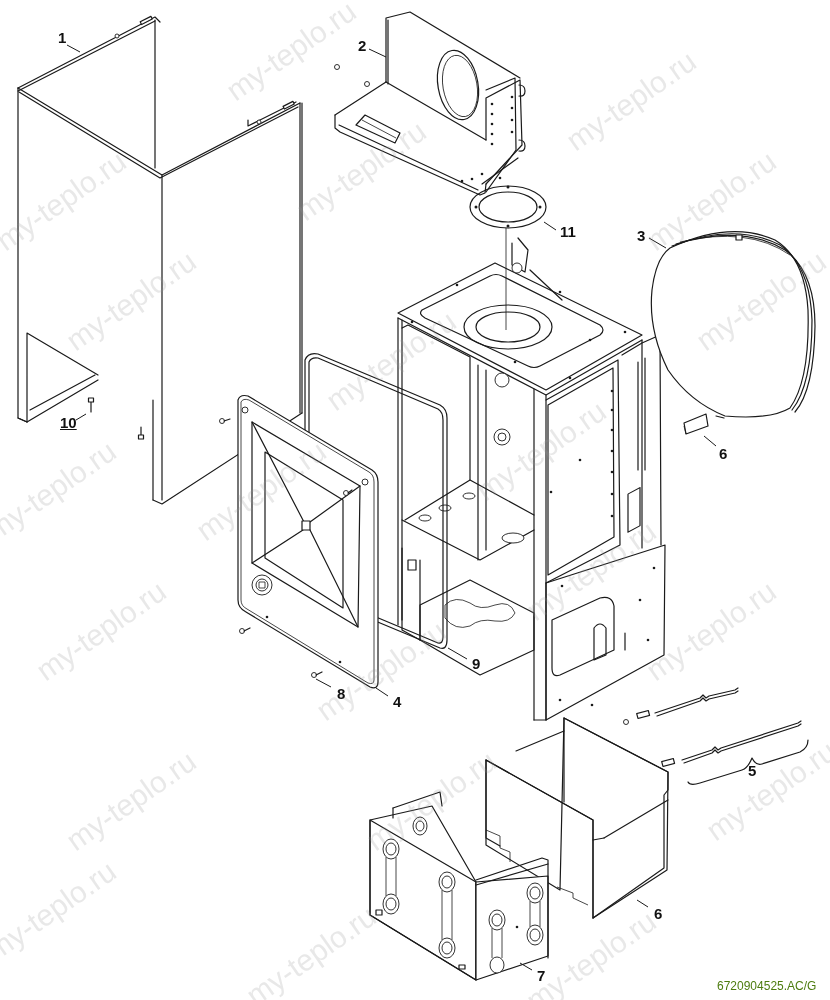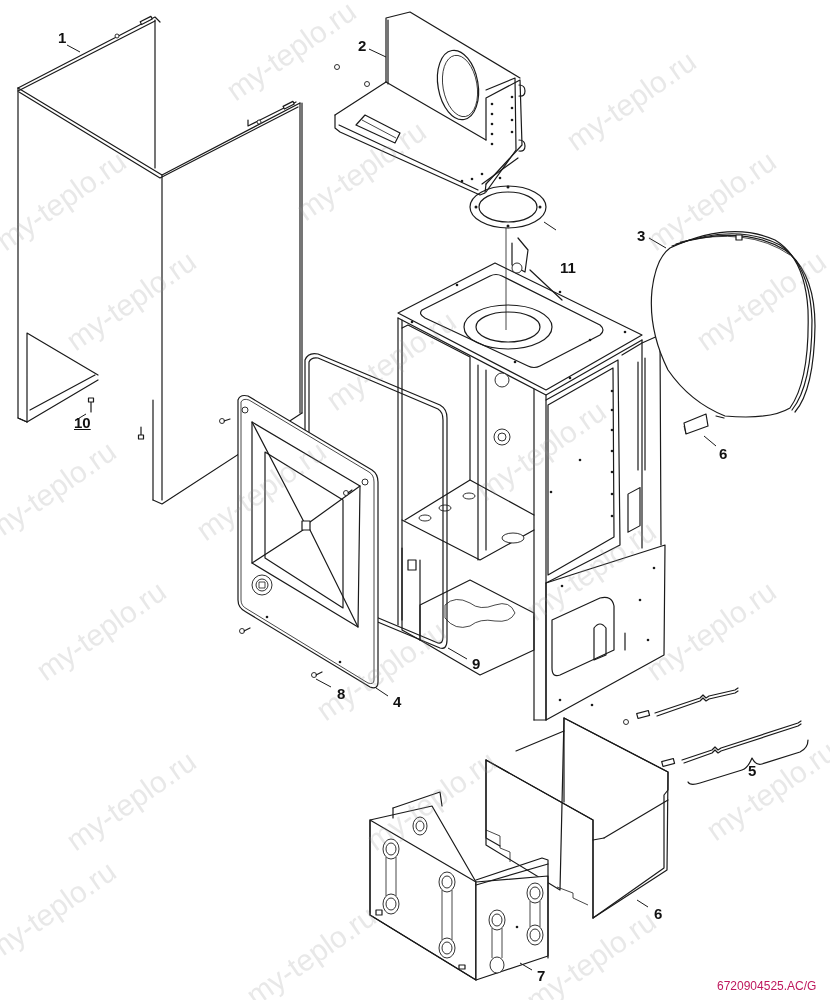--- a/index.html
+++ b/index.html
@@ -6,21 +6,21 @@
   body { width: 830px; height: 1000px; position: relative; overflow: hidden; font-family: "Liberation Sans", sans-serif; }
   #stage { position: absolute; left: 0; top: 0; width: 830px; height: 1000px; }
   svg { position: absolute; left: 0; top: 0; }
   .ln { fill: none; stroke: #1a1a1a; stroke-width: 1.2; stroke-linejoin: round; stroke-linecap: round; }
   .lnt { fill: none; stroke: #1a1a1a; stroke-width: 0.8; stroke-linejoin: round; }
   .fillw { fill: #ffffff; stroke: #1a1a1a; stroke-width: 1.2; stroke-linejoin: round; }
   .hole { fill: #ffffff; stroke: #1a1a1a; stroke-width: 0.9; }
   .dot { fill: #1a1a1a; }
   .leader { stroke: #1a1a1a; stroke-width: 1; fill: none; }
   .callout { position: absolute; font-weight: bold; font-size: 15px; color: #111; line-height: 1; }
-  .docnum { position: absolute; font-size: 12px; color: #be185d; }
+  .docnum { position: absolute; font-size: 12px; color: #4d7c0f; }
   .wm { position: absolute; font-size: 30px; color: rgba(150,150,150,0.22); transform: rotate(-35deg); transform-origin: left top; white-space: nowrap; pointer-events: none; font-family: "Liberation Sans", sans-serif; }
 </style>
 </head>
 <body>
 
 <div id="stage">
 
 <svg width="830" height="1000" viewBox="0 0 830 1000">
 
   <g>
@@ -350,19 +350,19 @@
 
 <span class="callout" style="left:58px;top:30px;">1</span>
 <span class="callout" style="left:358px;top:38px;">2</span>
 <span class="callout" style="left:637px;top:228px;">3</span>
 <span class="callout" style="left:393px;top:694px;">4</span>
 <span class="callout" style="left:748px;top:763px;">5</span>
 <span class="callout" style="left:654px;top:906px;">6</span>
 <span class="callout" style="left:537px;top:968px;">7</span>
 <span class="callout" style="left:337px;top:686px;">8</span>
 <span class="callout" style="left:472px;top:656px;">9</span>
-<span class="callout" style="left:74px;top:415px;text-decoration:underline;">10</span>
-<span class="callout" style="left:560px;top:224px;margin-top:36px;">11</span>
+<span class="callout" style="left:60px;top:415px;text-decoration:underline;">10</span>
+<span class="callout" style="left:560px;top:224px;">11</span>
 <span class="callout" style="left:719px;top:446px;">6</span>
 
 <span class="docnum" style="left:717px;top:979px;">6720904525.AC/G</span>
 
 </div>
 
 </body></html>

